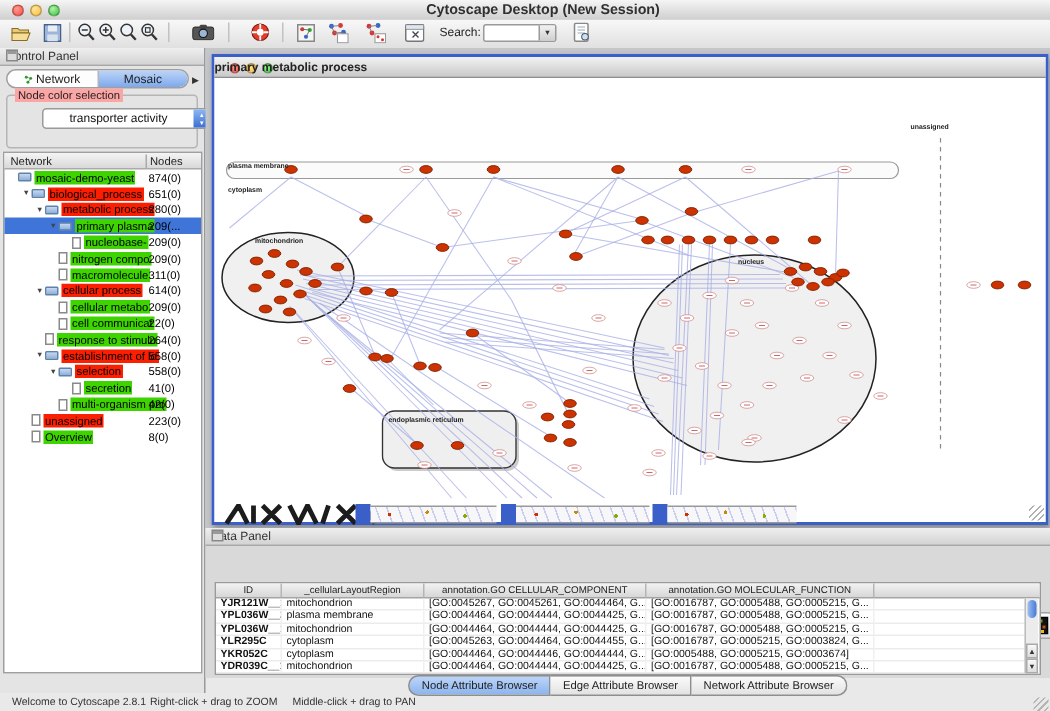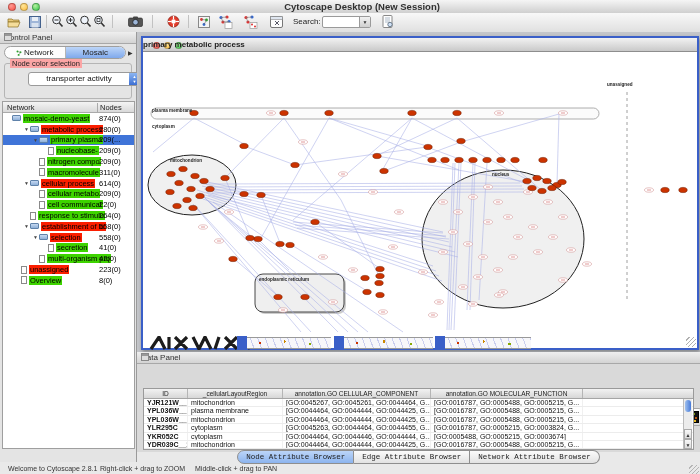--- a/index.html
+++ b/index.html
@@ -110,21 +110,21 @@
   .c2{width:148px;flex:0 0 auto;}
   .c3{width:152px;flex:0 0 auto;}
   .c4{flex:1;border-right:none !important;}
   .dp-scroll{position:absolute;right:1px;top:10px;width:9px;height:50px;background:#ececec;border-left:1px solid #bbb;box-sizing:border-box;}
   .dp-thumb{position:absolute;left:1px;top:1px;width:6px;height:12px;border-radius:3px;background:linear-gradient(90deg,#9fc0ee,#477ad8);}
   .dp-arrow{position:absolute;left:0;width:8px;height:10px;font-size:5px;text-align:center;line-height:10px;color:#333;background:linear-gradient(#f8f8f8,#ddd);border:1px solid #aaa;box-sizing:border-box;}
 
   
   .btabs{left:137px;top:450px;width:563px;height:14px;display:flex;justify-content:center;}
   .btab{font-size:7.5px;line-height:12px;padding:0 8px;border:1px solid #8e8e8e;border-left:none;
-     background:linear-gradient(#fbfbfb,#e2e2e2);color:#222;font-family:Liberation Mono, monospace;}
+     background:linear-gradient(#fbfbfb,#e2e2e2);color:#222;}
   .btab:first-child{border-left:1px solid #8e8e8e;border-radius:7px 0 0 7px;}
   .btab:last-child{border-radius:0 7px 7px 0;}
   .btab.active{background:linear-gradient(#bcd5f8,#8cb4ee);}
 
   
   .statusbar{left:0;top:464px;width:700px;height:10px;background:#e9e9e9;}
   .statusbar span{position:absolute;top:1px;font-size:7px;color:#333;}
   .grip{position:absolute;right:1px;top:0;width:10px;height:10px;
      background:repeating-linear-gradient(135deg,transparent 0 2px,#b5b5b5 2px 3px);}
 </style>
@@ -302,20 +302,27 @@
         <span class="hd"></span>
         <span class="h1">Nodes</span>
       </div>
       <div class="tree-body" id="tree-body">
           <div class="tree-row">
             <span class="ind" style="width: 2px;"></span>
             <span class="exp"></span>
             <span class="fold-ic"></span>
             <span class="tlabel green">mosaic-demo-yeast</span>
             <span class="tcount">874(0)</span>
+          </div>
+          <div class="tree-row">
+            <span class="ind" style="width: 11px;"></span>
+            <span class="exp">▼</span>
+            <span class="fold-ic"></span>
+            <span class="tlabel red">biological_process</span>
+            <span class="tcount">651(0)</span>
           </div>
           <div class="tree-row">
             <span class="ind" style="width: 20px;"></span>
             <span class="exp">▼</span>
             <span class="fold-ic"></span>
             <span class="tlabel red">metabolic process</span>
             <span class="tcount">280(0)</span>
           </div>
           <div class="tree-row sel" style="background: rgb(63, 116, 216);">
             <span class="ind" style="width: 29px;"></span>

